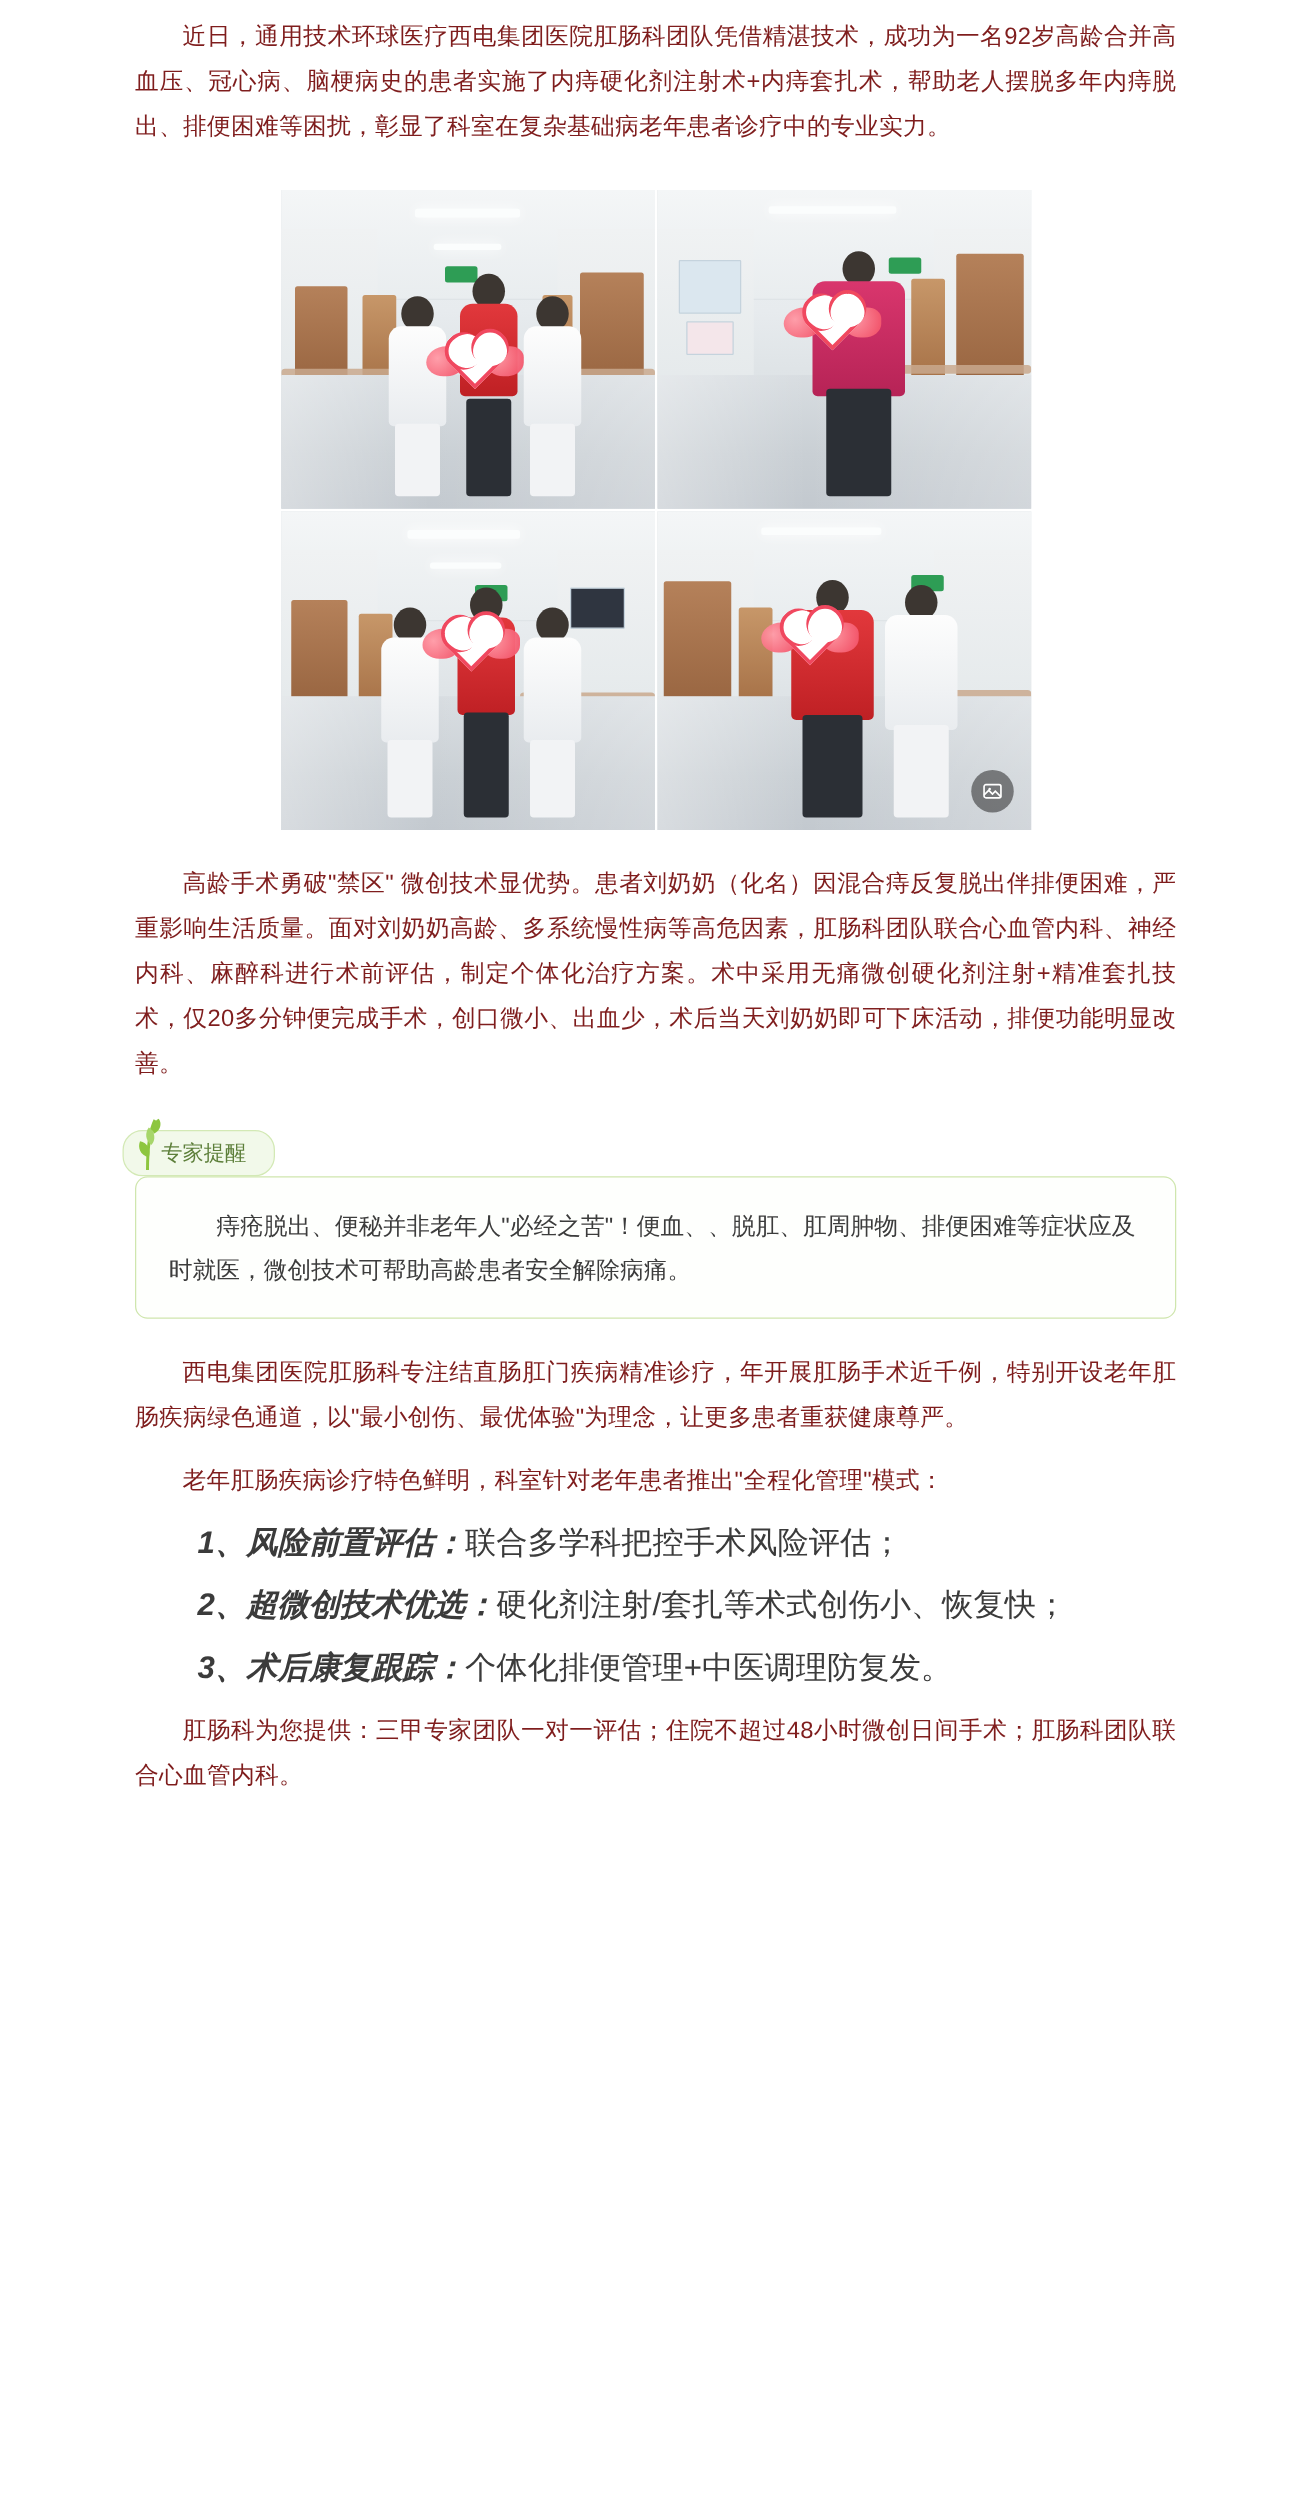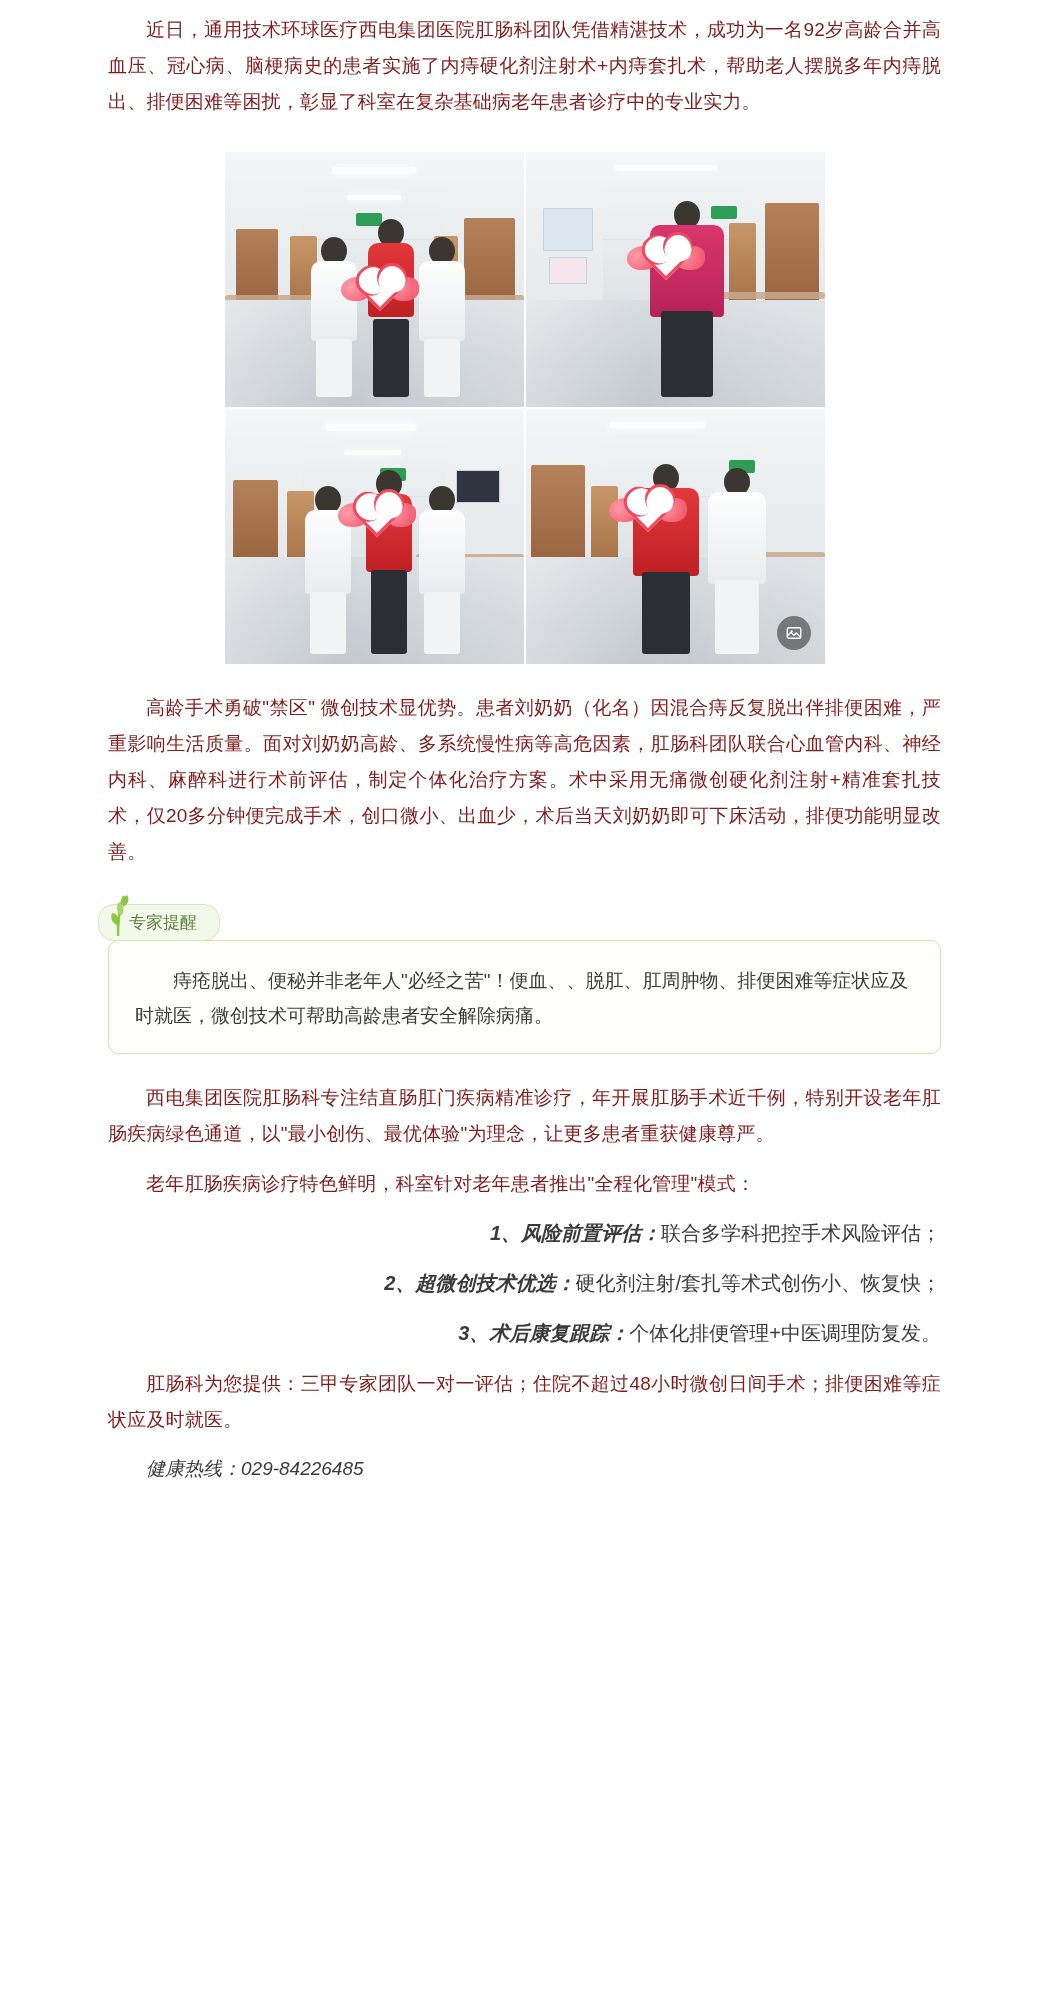--- a/index.html
+++ b/index.html
@@ -249,25 +249,24 @@
   }
   .tip-box p {
     margin: 0;
     font-size: 19px;
     line-height: 35px;
     text-indent: 2em;
     color: #3c3c3c;
   }
 
   .list-item {
-    font-size: 20px;
+    font-size: 25px;
     line-height: 34px;
     margin: 0 0 16px 0;
     text-indent: 2em;
-    text-align: right;
   }
   .list-item b {
     font-style: italic;
     font-weight: bold;
   }
   .hotline {
     font-size: 19px;
     line-height: 34px;
     font-style: italic;
     margin: 0 0 18px 0;
@@ -451,19 +450,18 @@
     <p class="list-item">
       <b><span>1、</span><span>风险前置评估：</span></b><span>联合多学科把控手术风险评估；</span>
     </p>
     <p class="list-item">
       <b><span>2、</span><span>超微创技术优选：</span></b><span>硬化剂注射/套扎等术式创伤小、恢复快；</span>
     </p>
     <p class="list-item">
       <b><span>3、</span><span>术后康复跟踪：</span></b><span>个体化排便管理+中医调理防复发。</span>
     </p>
 
-    <p class="para indent">肛肠科为您提供：三甲专家团队一对一评估；住院不超过48小时微创日间手术；排便困难等症状应及时就医。</p>
-
-    <p class="hotline">健康热线：029-84226485</p>
+    <p class="para indent">肛肠科为您提供：三甲专家团队一对一评估；住院不超过48小时微创日间手术；肛肠科团队联合心血管内科。</p>
+
 
     <div class="spacer-bottom"></div>
   </div>
 </div>
 
 </body></html>

